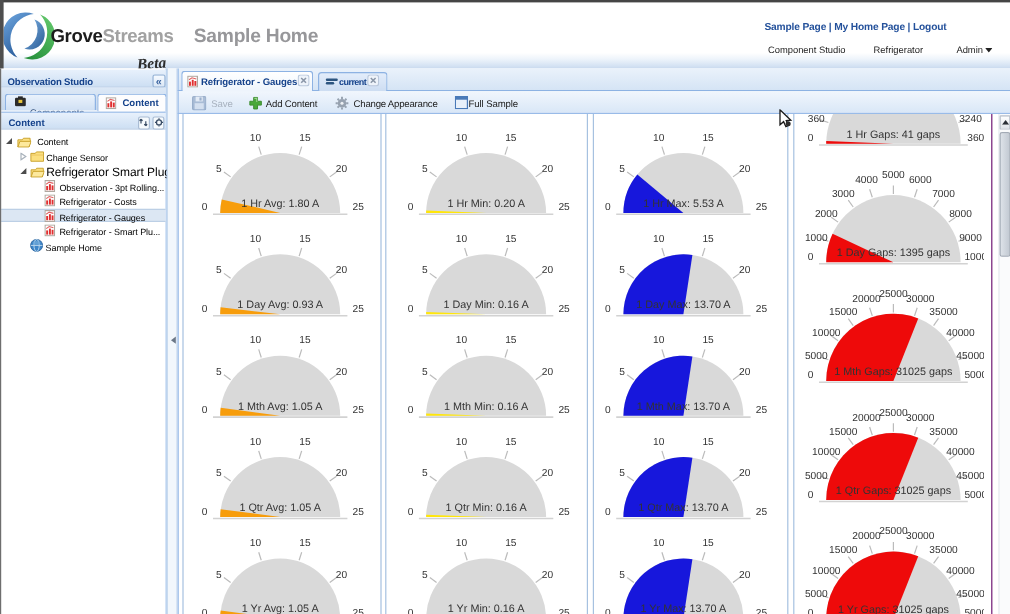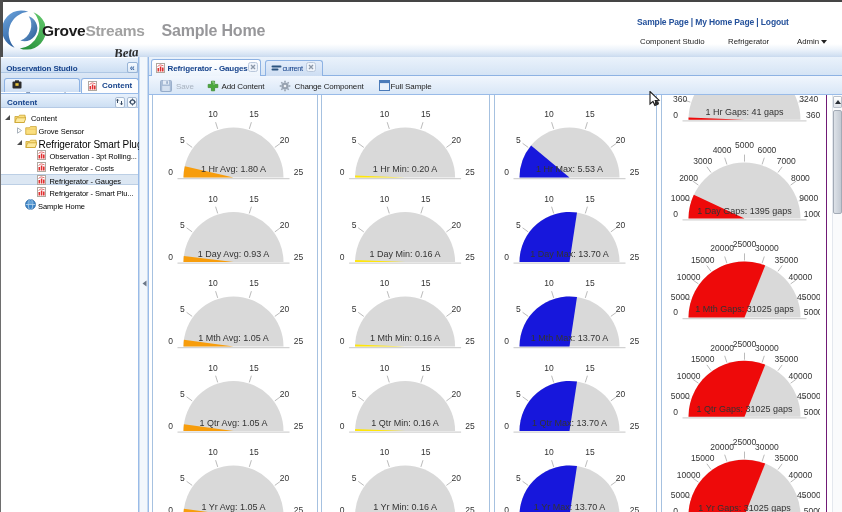--- a/index.html
+++ b/index.html
@@ -84,21 +84,21 @@
       <path d="M1 9.5 L2.8 4.8 L13 4.8 L11 9.5 Z" fill="#fde99d" stroke="#c8a028" stroke-width="0.8"></path>
     </svg>
     <div style="position:absolute;left:31px;top:114.0px;font-size:7.5px;letter-spacing:-0.05px;color:#000;white-space:nowrap">Content</div>
 <svg style="position:absolute;left:16px;top:126.5px" width="7" height="7" viewBox="0 0 7 7">
       <path d="M1.5 0.8 L5.5 3.5 L1.5 6.2 Z" fill="#fcfcfc" stroke="#a9b2bb" stroke-width="1"></path>
     </svg>
     <svg style="position:absolute;left:24.5px;top:125.0px" width="12" height="10" viewBox="0 0 13 10" preserveAspectRatio="none">
       <path d="M0.8 2.8 L4.8 2.8 L5.8 1.6 L12.2 1.6 L12.2 9.4 L0.8 9.4 Z" fill="#fbdf7f" stroke="#c8a028" stroke-width="0.8"></path>
       <path d="M0.8 4.2 L12.2 4.2" stroke="#e9c15e" stroke-width="0.8"></path>
     </svg>
-    <div style="position:absolute;left:38.5px;top:126.5px;font-size:7.5px;letter-spacing:-0.05px;color:#000;white-space:nowrap">Grove Sensor</div>
+    <div style="position:absolute;left:38.5px;top:126.5px;font-size:7.5px;letter-spacing:-0.05px;color:#000;white-space:nowrap">Change Sensor</div>
 <svg style="position:absolute;left:16px;top:139.0px" width="7" height="7" viewBox="0 0 7 7">
       <path d="M6 1 L6 6 L1 6 Z" fill="#4c4c4c"></path>
     </svg>
     <svg style="position:absolute;left:24.5px;top:137.5px" width="12" height="10" viewBox="0 0 13 10" preserveAspectRatio="none">
       <path d="M1 3.5 L5 3.5 L6 2.2 L12 2.2 L12 4 L12.5 4 L11 9.5 L1 9.5 Z" fill="#fbdf7f" stroke="#c8a028" stroke-width="0.8"></path>
       <path d="M1 9.5 L2.8 4.8 L13 4.8 L11 9.5 Z" fill="#fde99d" stroke="#c8a028" stroke-width="0.8"></path>
     </svg>
     <div style="position:absolute;left:38.5px;top:139.0px;font-size:10px;letter-spacing:-0.05px;color:#000;white-space:nowrap">Refrigerator Smart Plug</div>
 <svg style="position:absolute;left:36.5px;top:149.5px" width="9" height="10" viewBox="0 0 9 10">
       <rect x="0.5" y="0.5" width="8" height="9" fill="#fff" stroke="#b0a8a0"></rect>
@@ -158,21 +158,21 @@
 <div class="abs" style="left:167.5px;top:63.5px;font-size:8px;letter-spacing:-0.1px;font-weight:bold;color:#15428b">Refrigerator - Gauges</div>
 <svg style="position:absolute;left:248px;top:61.5px" width="10" height="10" viewBox="0 0 10 10">
       <rect x="0.5" y="0.5" width="9" height="9" rx="2" fill="#eef3fa" stroke="#bac8dc"></rect>
       <path d="M3 3 L7 7 M7 3 L3 7" stroke="#8b97a8" stroke-width="1.3"></path>
     </svg>
 <div class="abs" style="left:265px;top:59.5px;width:57.5px;height:16.5px;background:linear-gradient(#e3edfb,#cdddf2);border:1px solid #8db2e3;border-bottom:none;border-radius:3px 3px 0 0"></div>
 <svg style="position:absolute;left:271px;top:64.5px" width="11" height="6" viewBox="0 0 11 6">
       <rect x="0.5" y="0.5" width="10" height="2" rx="1" fill="#2d5580"></rect>
       <rect x="0.5" y="3.4" width="7" height="2" rx="1" fill="#2d5580"></rect>
     </svg>
-<div class="abs" style="left:282.5px;top:63.8px;font-size:7.5px;letter-spacing:-0.45px;font-weight:normal;color:#15428b">current</div>
+<div class="abs" style="left:282.5px;top:63.8px;font-size:7.5px;letter-spacing:-0.45px;font-weight:bold;color:#15428b">current</div>
 <svg style="position:absolute;left:306px;top:61.5px" width="10" height="10" viewBox="0 0 10 10">
       <rect x="0.5" y="0.5" width="9" height="9" rx="2" fill="#eef3fa" stroke="#bac8dc"></rect>
       <path d="M3 3 L7 7 M7 3 L3 7" stroke="#8b97a8" stroke-width="1.3"></path>
     </svg>
 
 <div class="abs" style="left:148px;top:76px;width:694px;height:19px;background:linear-gradient(180deg,#f1f6fd,#d9e7f7);border-bottom:1px solid #99bbe8;border-left:1px solid #99bbe8"></div>
 <svg style="position:absolute;left:159.5px;top:79.5px;opacity:0.5" width="12" height="12" viewBox="0 0 12 12">
       <rect x="0.5" y="0.5" width="11" height="11" rx="1" fill="#6f8cb4" stroke="#51719e"></rect>
       <rect x="3" y="0.5" width="6" height="4" fill="#dfe7f2"></rect>
       <rect x="6.2" y="1.2" width="1.8" height="2.6" fill="#51719e"></rect>
@@ -193,21 +193,21 @@
           <line x1="0.7" y1="6" x2="2.5" y2="6"></line>
           <line x1="9.5" y1="6" x2="11.3" y2="6"></line>
           <line x1="2.3" y1="2.3" x2="3.5" y2="3.5"></line>
           <line x1="8.5" y1="8.5" x2="9.7" y2="9.7"></line>
           <line x1="2.3" y1="9.7" x2="3.5" y2="8.5"></line>
           <line x1="8.5" y1="3.5" x2="9.7" y2="2.3"></line>
         </g>
       </g>
       <circle cx="6" cy="6" r="1.3" fill="#eef1f5"></circle>
     </svg>
-<div class="abs" style="left:294.6px;top:82px;font-size:8px;letter-spacing:-0.17px;color:#222">Change Component</div>
+<div class="abs" style="left:294.6px;top:82px;font-size:8px;letter-spacing:-0.17px;color:#222">Change Appearance</div>
 <svg style="position:absolute;left:379px;top:80px" width="11" height="11" viewBox="0 0 11 11">
       <rect x="0.5" y="0.5" width="10" height="10" fill="#e8f0fa" stroke="#4a7ab8"></rect>
       <rect x="0.5" y="0.5" width="10" height="2.6" fill="#4a7ab8"></rect>
     </svg>
 <div class="abs" style="left:390.5px;top:82px;font-size:8px;letter-spacing:-0.1px;color:#222">Full Sample</div>
 
 <div class="abs" style="left:148px;top:95px;width:1px;height:417px;background:#99bbe8"></div>
 <div class="abs" style="left:152px;top:95px;width:166px;height:417px;border-left:1px solid #a6c1e0;border-right:1px solid #a6c1e0;overflow:hidden">
       <div style="position:relative;width:164px;height:417px">
         <svg width="164" height="417" viewBox="0 0 164 417" style="position:absolute;left:0;top:0" font-family="Liberation Sans, sans-serif">

